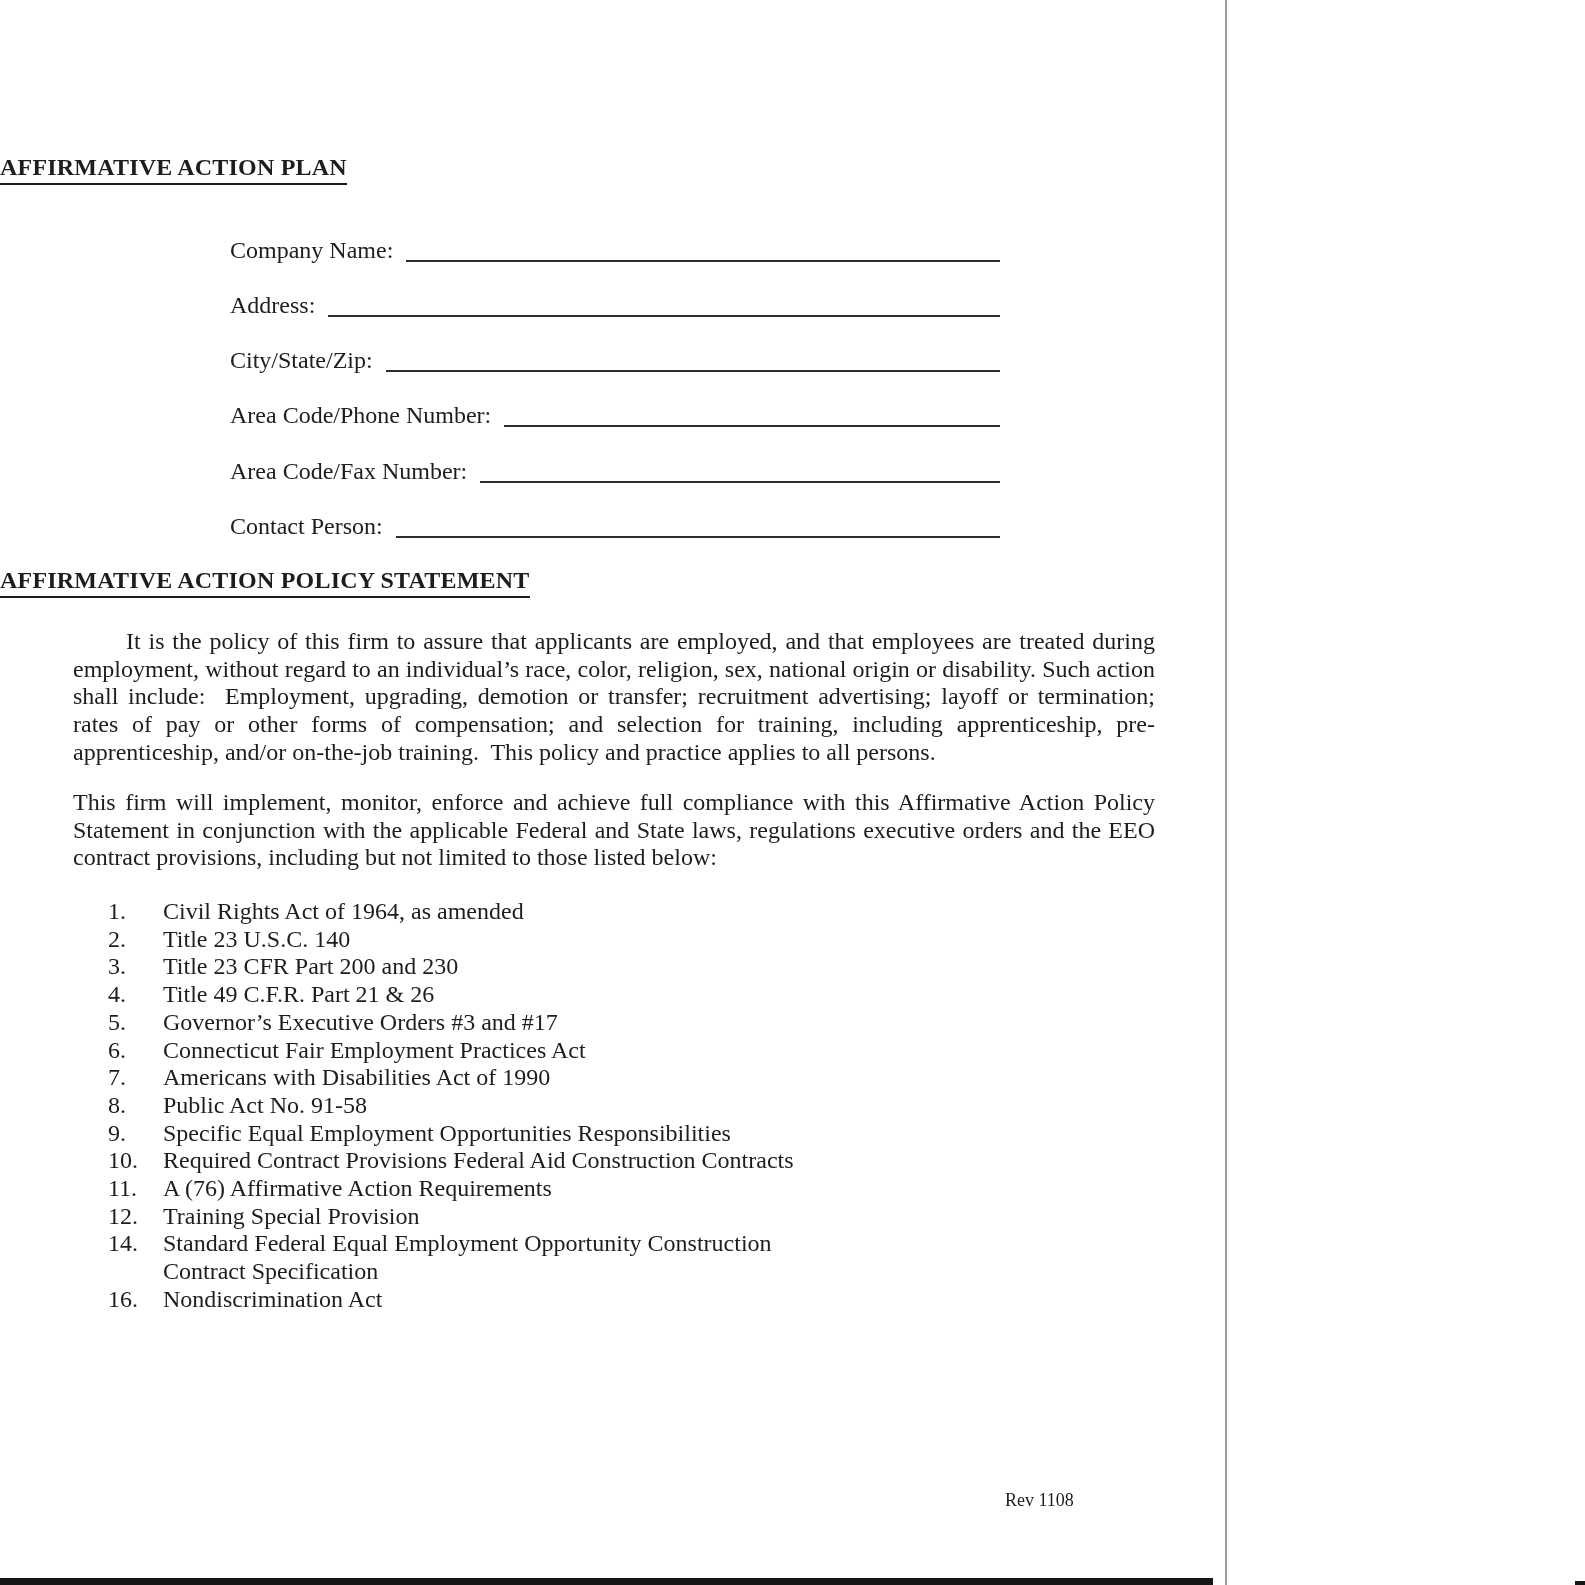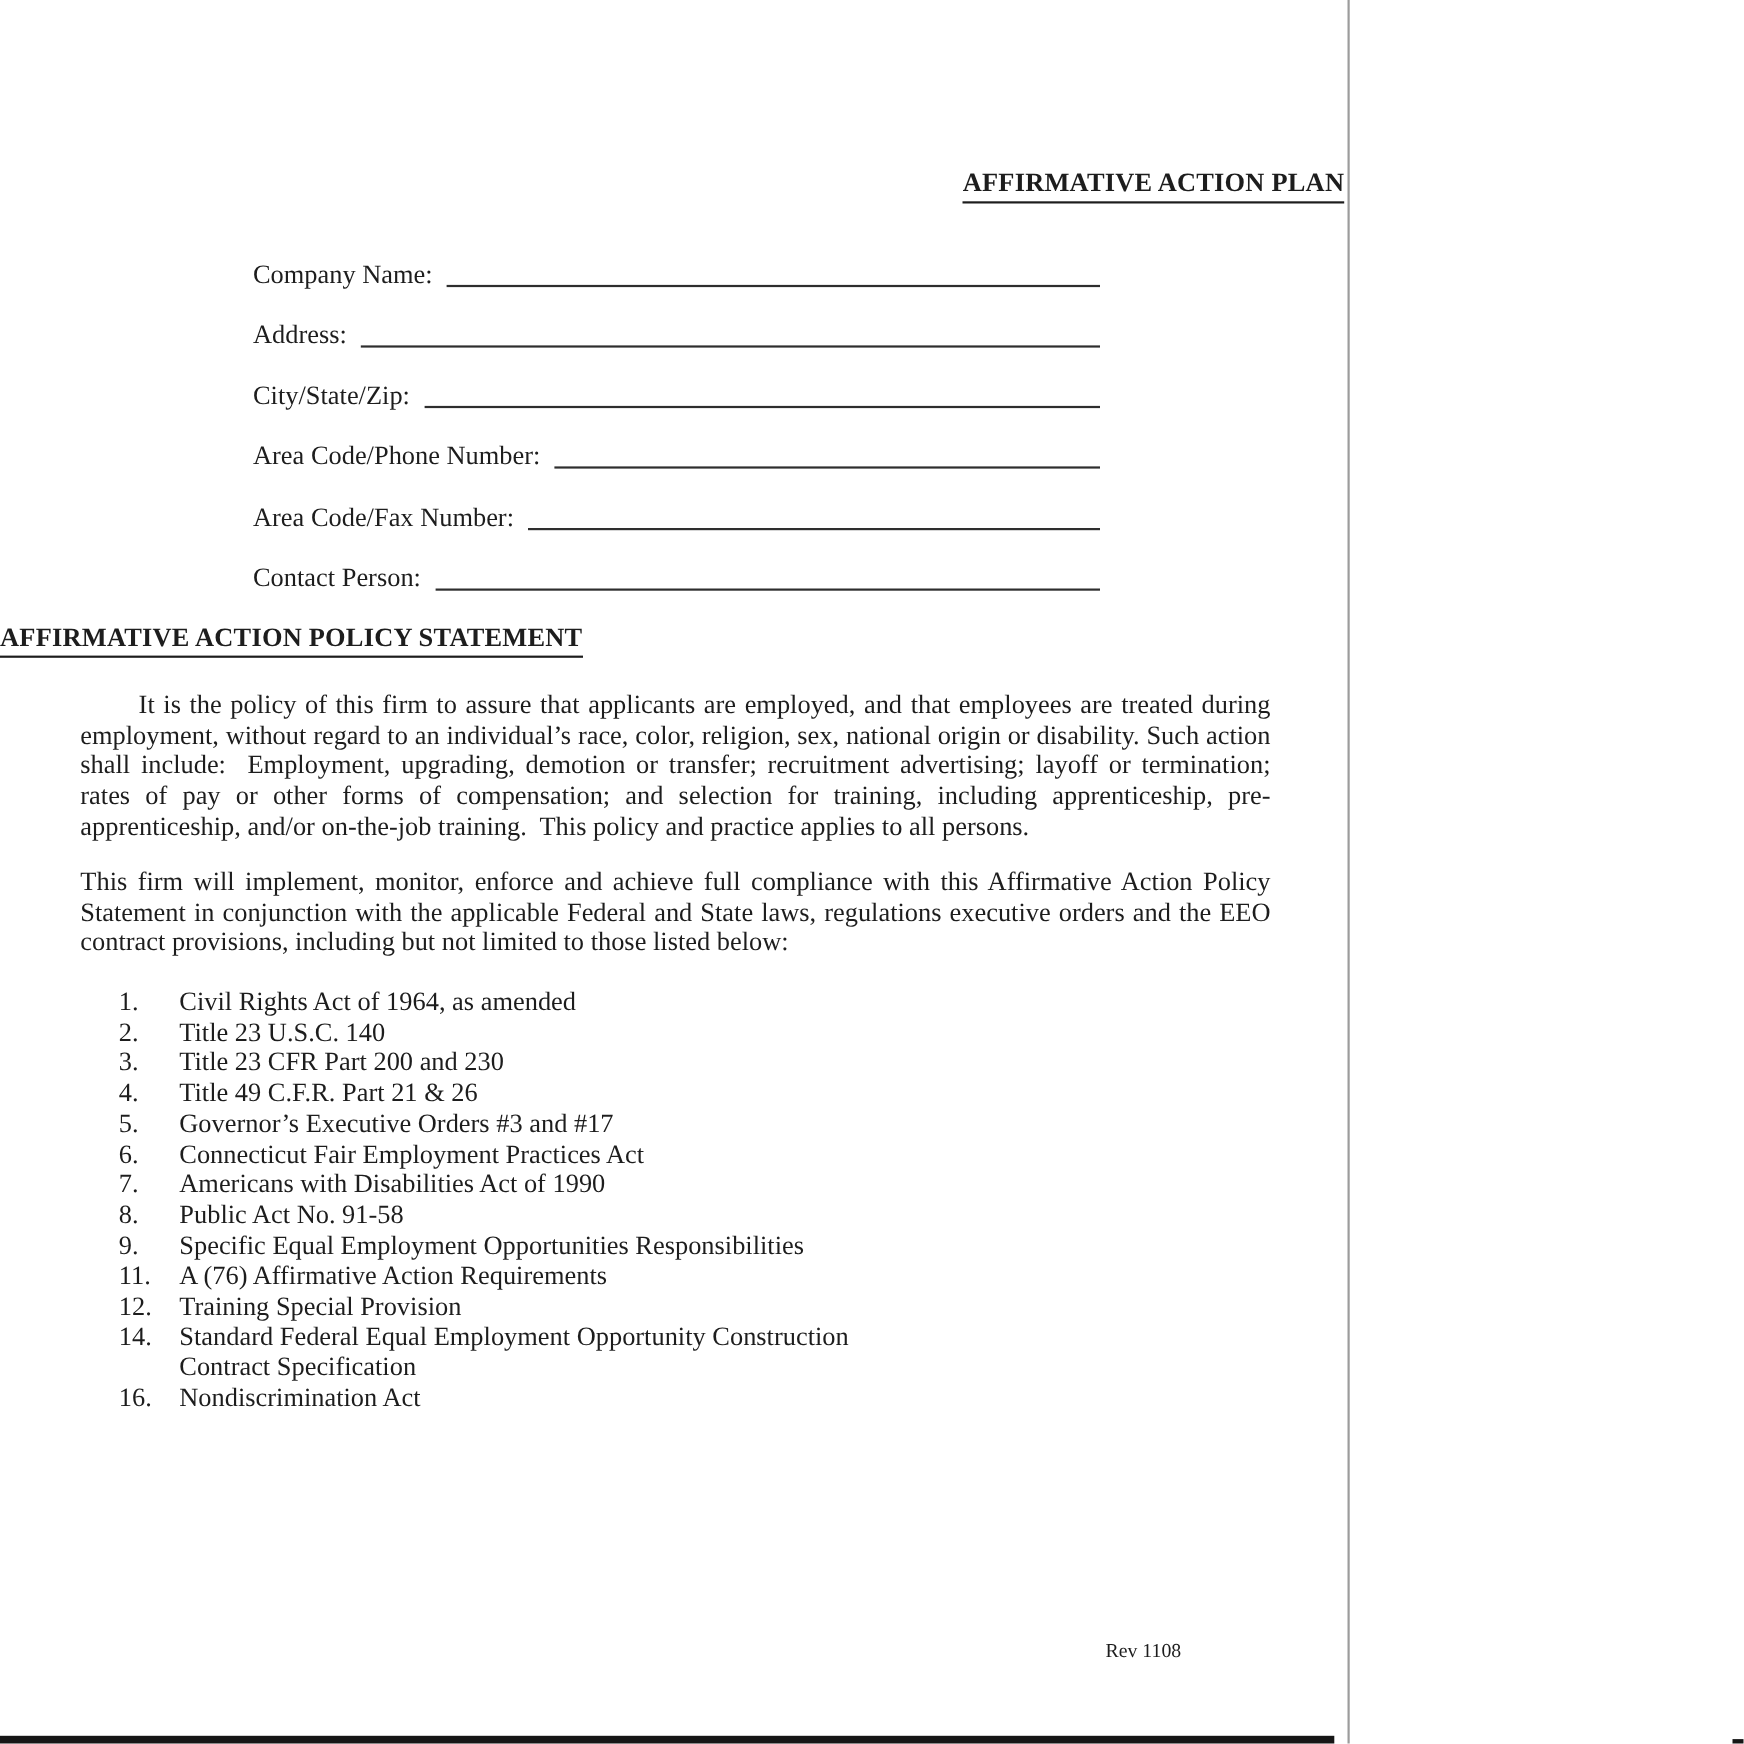--- a/index.html
+++ b/index.html
@@ -18,21 +18,21 @@
   .page {
     position: absolute;
     left: 0; top: 0;
     width: 1585px; height: 1585px;
   }
   
   .doc-title {
     position: absolute;
     top: 154px; left: 0;
     width: 1222px;
-    text-align: right;
+    text-align: left;
     font-size: 24px;
     font-weight: bold;
     line-height: 27.6px;
     margin: 0;
     letter-spacing: 0.2px;
   }
   .policy-heading {
     position: absolute;
     top: 567px; left: 0;
     width: 1222px;
@@ -192,20 +192,24 @@
     </div>
     <div class="law">
       <span class="law-num">8.</span>
       <span class="law-text">Public Act No. 91-58</span>
     </div>
     <div class="law">
       <span class="law-num">9.</span>
       <span class="law-text">Specific Equal Employment Opportunities Responsibilities</span>
     </div>
     <div class="law">
+      <span class="law-num">10.</span>
+      <span class="law-text">Required Contract Provisions Federal Aid Construction Contracts</span>
+    </div>
+    <div class="law">
       <span class="law-num">11.</span>
       <span class="law-text">A (76) Affirmative Action Requirements</span>
     </div>
     <div class="law">
       <span class="law-num">12.</span>
       <span class="law-text">Training Special Provision</span>
     </div>
     <div class="law">
       <span class="law-num">14.</span>
       <span class="law-text">Standard Federal Equal Employment Opportunity Construction Contract Specification</span>

